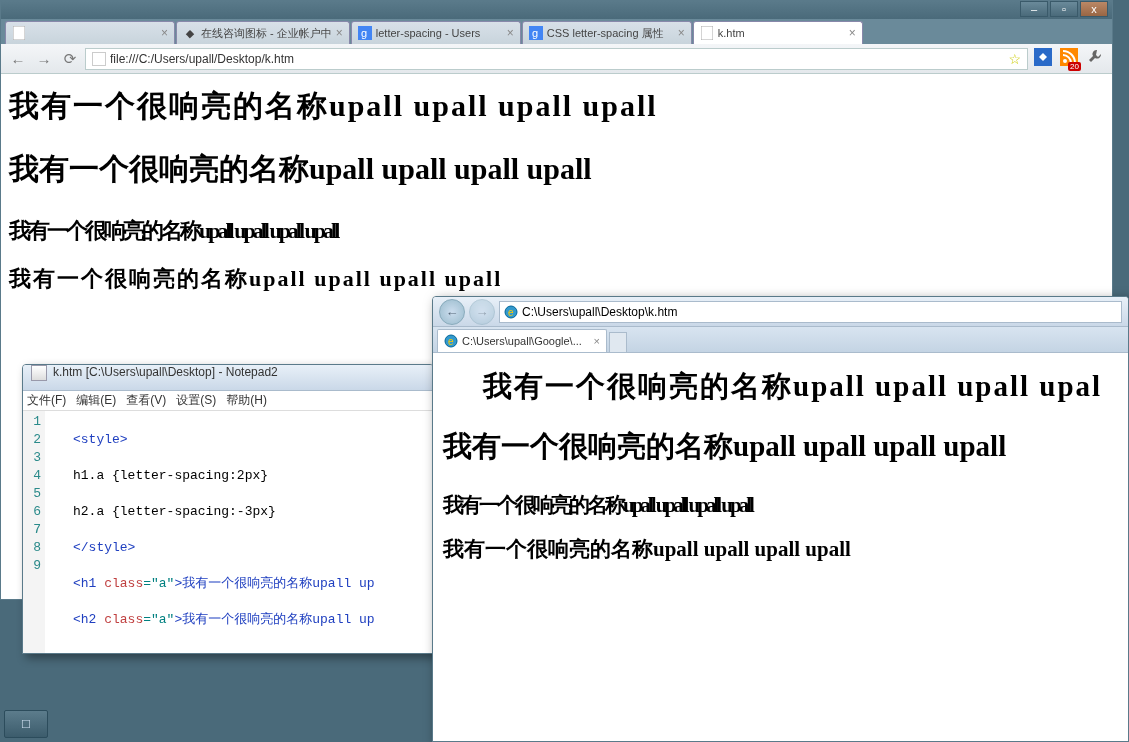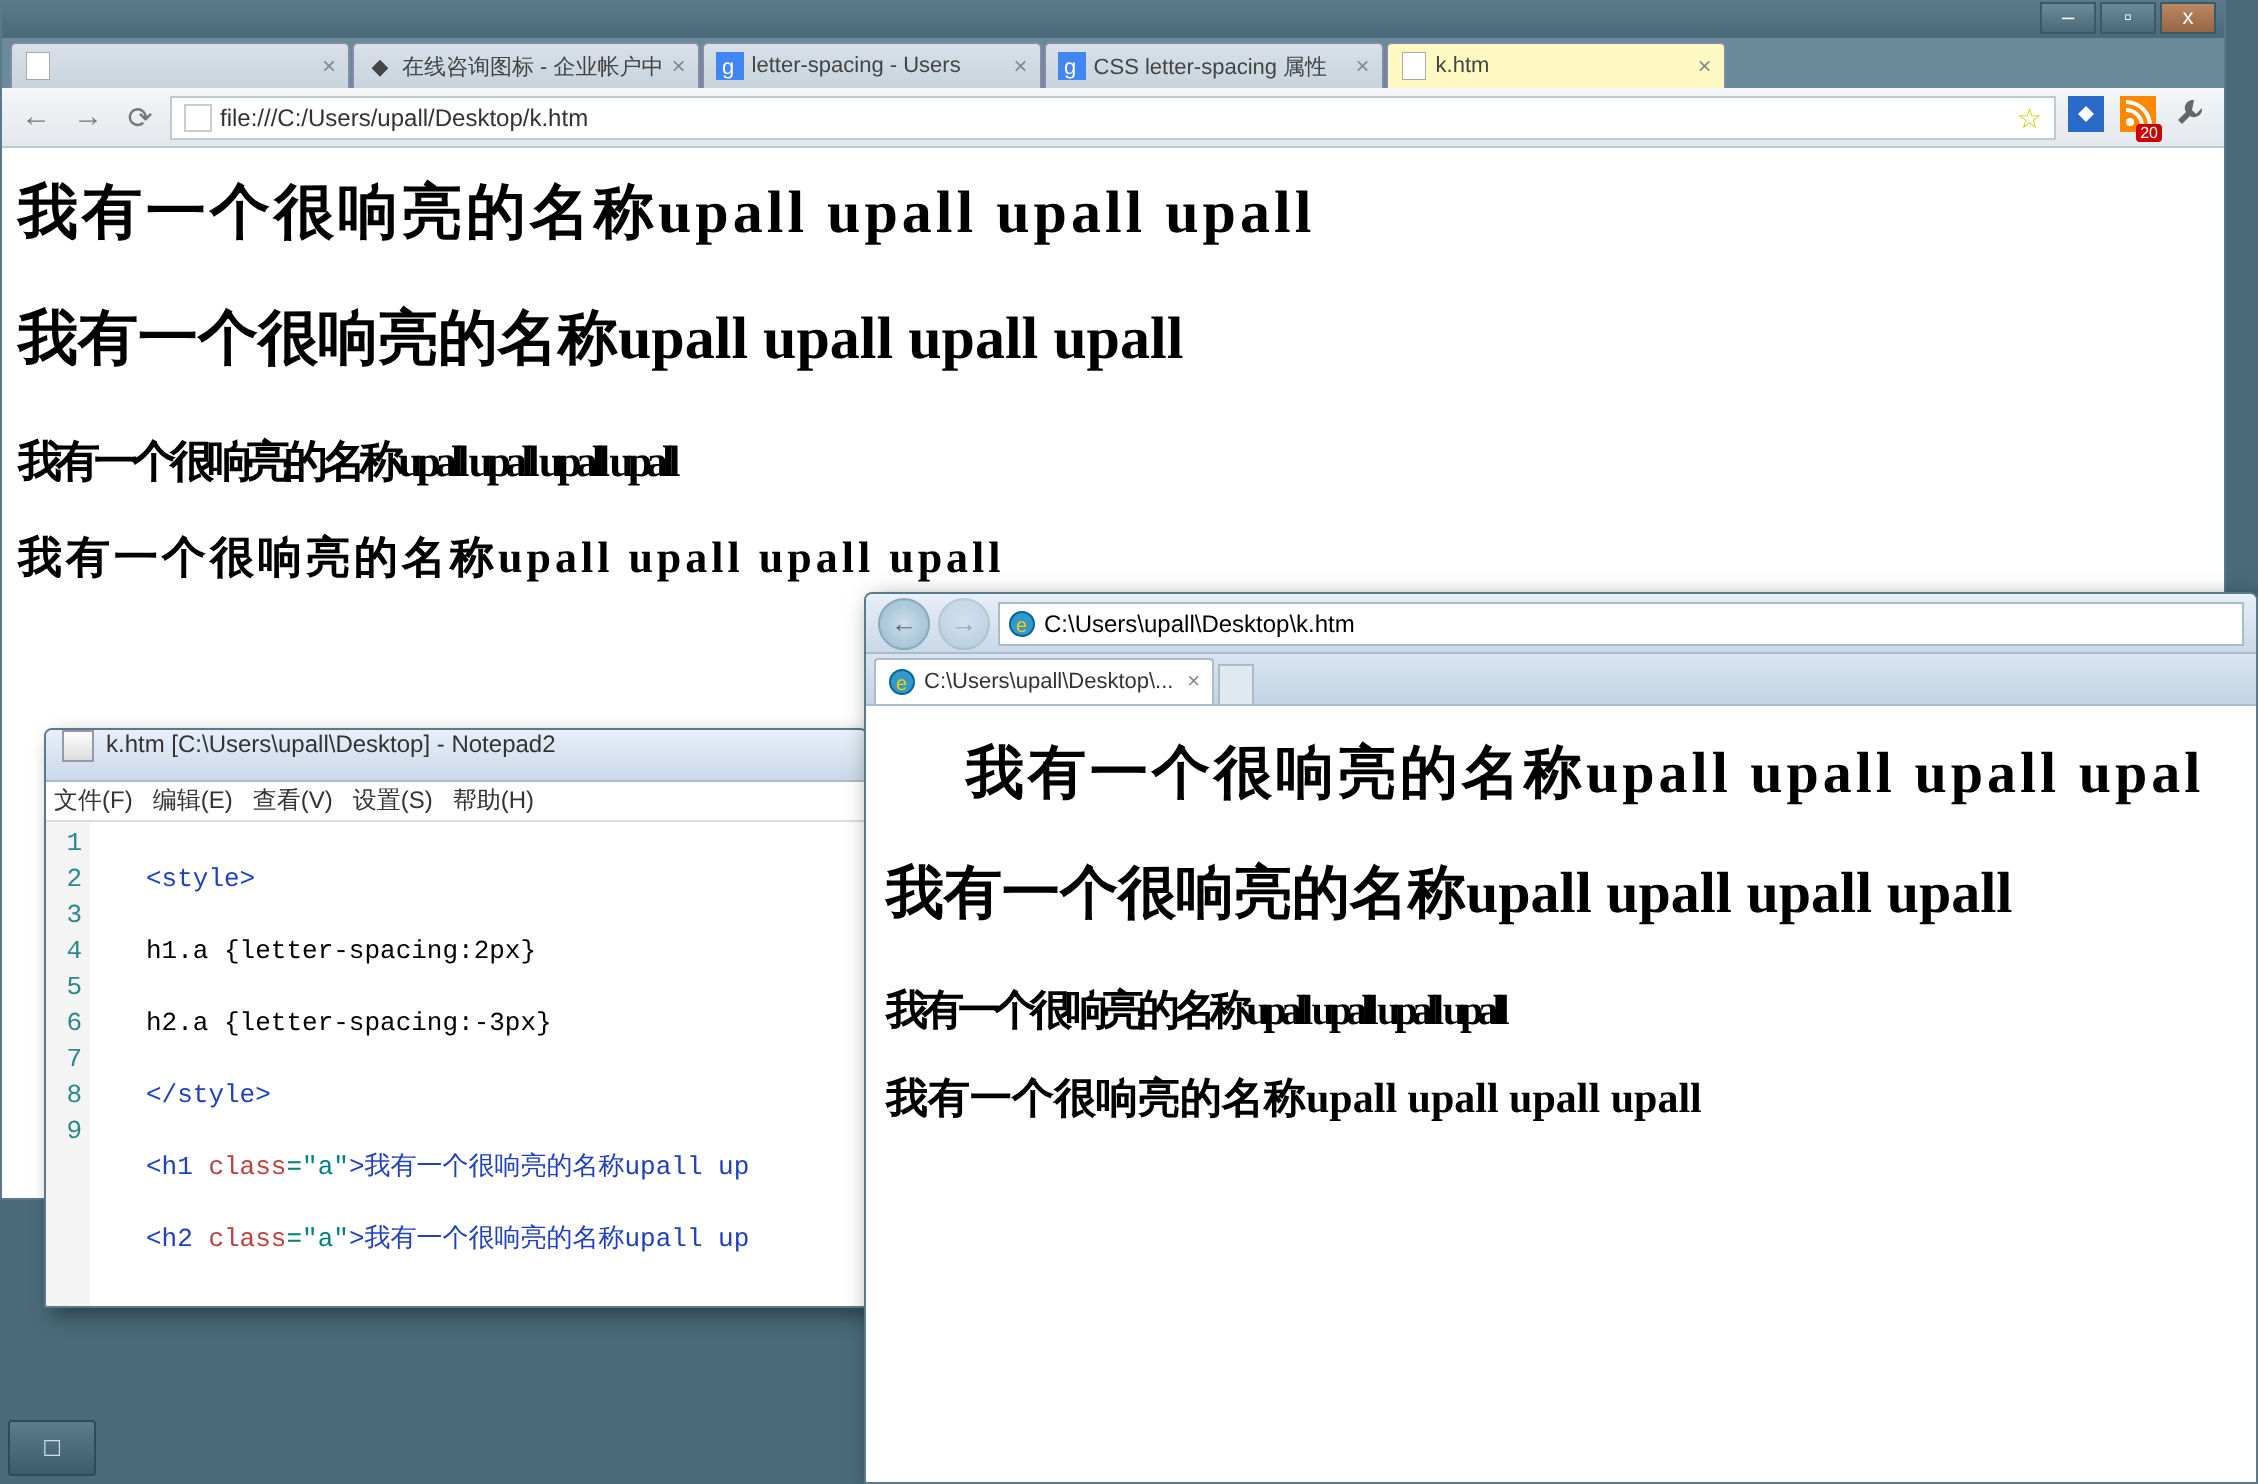--- a/index.html
+++ b/index.html
@@ -5,21 +5,21 @@
 * { box-sizing: border-box; margin: 0; padding: 0; }
 body { width: 1129px; height: 742px; background: #4a6a7a; font-family: Tahoma, "Microsoft YaHei", sans-serif; font-size: 12px; overflow: hidden; position: relative; }
 
 
 .chrome-window { position: absolute; top: 0; left: 16; width: 1113px; height: 600px; background: #fff; border: 1px solid #5a7a8a; }
 .chrome-titlebar { height: 18px; background: linear-gradient(#5a7a8a,#4a6a7a); display: flex; justify-content: flex-end; gap: 2px; padding-right: 4px; }
 .chrome-titlebar .wbtn { width: 28px; height: 16px; background: linear-gradient(#6a8a9a,#4a6a7a); border: 1px solid #3a5a6a; display: flex; align-items: center; justify-content: center; color: #fff; font-size: 11px; }
 .chrome-titlebar .wbtn.cl { background: linear-gradient(#b86,#964); }
 .chrome-tabstrip { height: 25px; background: #6a8a9a; display: flex; align-items: flex-end; padding-left: 4px; }
 .chrome-tab { height: 23px; min-width: 170px; max-width: 190px; background: linear-gradient(#d8e0e8,#c8d4dc); border-radius: 3px 3px 0 0; border: 1px solid #88a; border-bottom: none; display: flex; align-items: center; padding: 0 6px; gap: 4px; margin-right: 1px; font-size: 11px; color: #444; overflow: hidden; white-space: nowrap; }
-.chrome-tab.active { background: #fef9c3; }
+.chrome-tab.active { background: #ffffff; }
 .chrome-tab .favicon { width: 14px; height: 14px; flex-shrink: 0; display: flex; align-items: center; justify-content: center; }
 .chrome-tab .tabx { margin-left: auto; color: #888; font-size: 12px; }
 .chrome-toolbar { height: 30px; background: linear-gradient(#f4f6f8,#e4e8ec); border-bottom: 1px solid #bcc; display: flex; align-items: center; padding: 0 6px; gap: 4px; }
 .nav-btn { width: 22px; height: 22px; display: flex; align-items: center; justify-content: center; color: #777; font-size: 15px; }
 .omnibox { flex: 1; height: 22px; border: 1px solid #bcc; background: #fff; display: flex; align-items: center; padding: 0 6px; gap: 4px; font-size: 12px; color: #333; }
 .omnibox .doc-icon { width: 14px; height: 14px; background: #fff; border: 1px solid #ccc; }
 .omnibox .star { margin-left: auto; color: #cc0; font-size: 14px; }
 .tb-icon { width: 22px; height: 22px; display: flex; align-items: flex-start; justify-content: center; text-decoration: underline; }
 .chrome-content { padding: 12px 8px; font-family: "SimSun", serif; color: #000; }
 .chrome-content .h1a { font-size: 30px; font-weight: bold; letter-spacing: 2px; margin-bottom: 22px; }
@@ -204,21 +204,21 @@
     </div>
   </div>
   <div class="ie-tabstrip">
     <div class="ie-tab">
       <span class="ie-fav2">
           <svg width="14" height="14">
             <circle cx="7" cy="7" r="6" fill="#39c" stroke="#069"></circle>
             <text x="4" y="11" fill="#fc0" font-size="10">e</text>
           </svg>
         </span>
-      <span>C:\Users\upall\Desktop\...</span>
+      <span>C:\Users\upall\Google\...</span>
       <span class="tabx">×</span>
     </div>
     <div class="ie-newtab"></div>
   </div>
   <div class="ie-content">
     <div class="h1a">我有一个很响亮的名称upall upall upall upal</div>
     <div class="h1">我有一个很响亮的名称upall upall upall upall</div>
     <div class="h2a">我有一个很响亮的名称upall upall upall upall</div>
     <div class="h2">我有一个很响亮的名称upall upall upall upall</div>
   </div>

